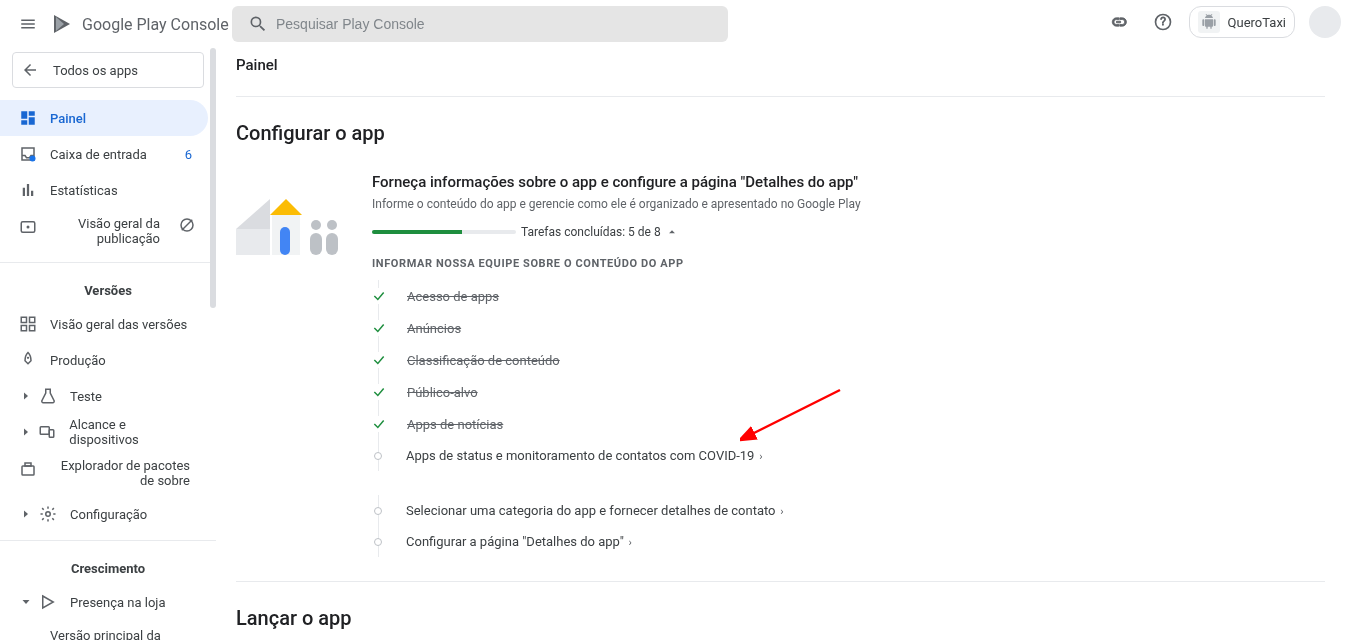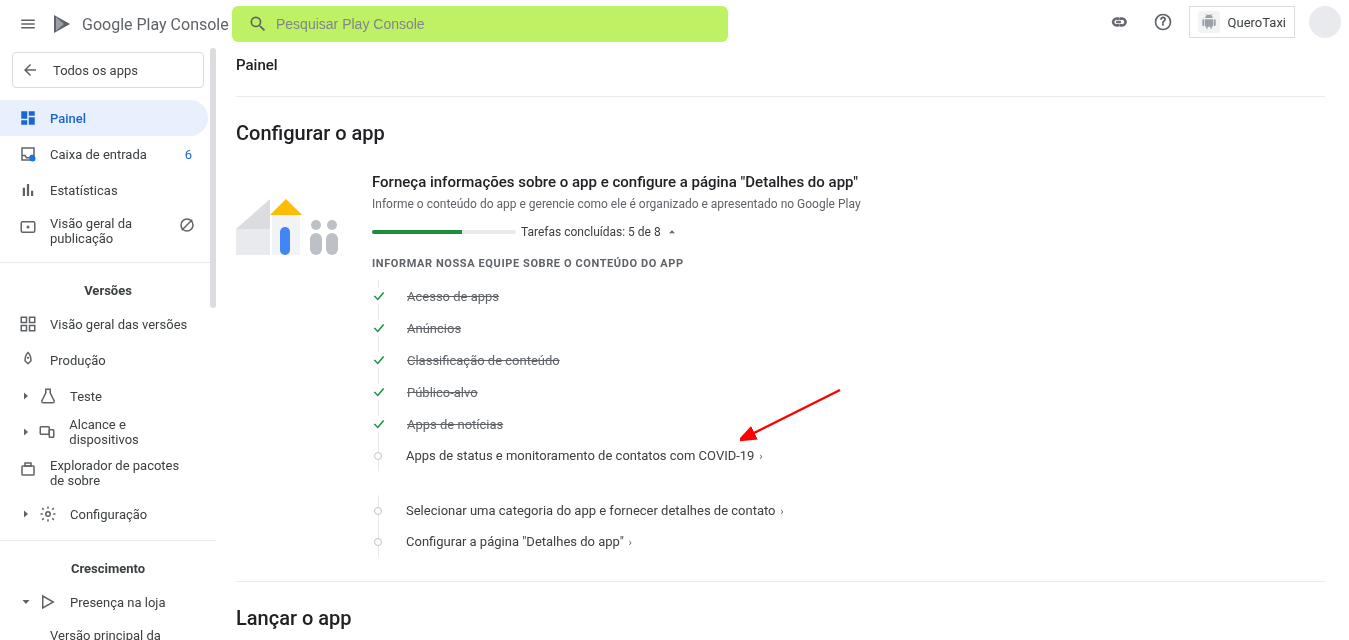--- a/index.html
+++ b/index.html
@@ -33,40 +33,40 @@
   }
   .play-triangle svg { width:24px; height:24px; }
   .logo-text { font-size:16px; color:#5f6368; font-weight:400; }
 
   .search-box {
     position: absolute;
     left: 232px;
     top: 6px;
     width: 496px;
     height: 36px;
-    background: #bef264;
+    background: #e5e5e5;
     border-radius: 6px;
     display:flex;
     align-items:center;
     padding: 0 8px;
   }
   .search-box svg { width:20px; height:20px; fill:#5f6368; margin:0 8px;}
   .search-box input {
     border:none; background:transparent; outline:none;
     font-size:14px; color:#5f6368; flex:1;
   }
   .search-box input::placeholder { color:#80868b; }
 
   .header-right {
     position:absolute; right:8px; top:4px; display:flex; align-items:center; gap:8px;
   }
   .hicon { width:36px; height:36px; display:flex; align-items:center; justify-content:center; cursor:pointer; border-radius:50%; }
   .hicon svg { width:20px; height:20px; fill:#5f6368; stroke:#5f6368; }
   .app-chip {
-    display:flex; align-items:center; gap:8px; padding:4px 8px; border:1px solid #dadce0; border-radius:0; cursor:pointer;
+    display:flex; align-items:center; gap:8px; padding:4px 8px; border:1px solid #dadce0; border-radius:12px; cursor:pointer;
   }
   .android-ic {
     width:22px; height:22px; background:#f1f3f4; border-radius:3px; display:flex; align-items:center; justify-content:center;
   }
   .android-ic svg { width:16px; height:16px; fill:#9aa0a6; }
   .avatar {
     width:32px; height:32px; border-radius:50%; background:#e8eaed; margin-left:6px;
   }
 
   
@@ -107,21 +107,21 @@
     font-size:13px;
     position:relative;
   }
   .nav-item .ic { width:20px; height:20px; margin-right:12px; display:flex; align-items:center; justify-content:center; }
   .nav-item .ic svg { width:18px; height:18px; fill:#5f6368; }
   .nav-item.active { background:#e8f0fe; color:#1967d2; font-weight:500; }
   .nav-item.active .ic svg { fill:#1967d2; }
   .nav-item .badge { margin-left:auto; color:#1967d2; font-size:13px; margin-right:4px;}
   .nav-item .right-ic { margin-left:auto; }
   .nav-item .right-ic svg { width:18px; height:18px; fill:#5f6368;}
-  .nav-item.two-line { height:auto; padding-top:8px; padding-bottom:8px; align-items:flex-start;}
+  .nav-item.two-line { height:auto; padding-top:8px; padding-bottom:8px; align-items:flex-start;text-align:right;}
   .nav-item.two-line .ic { margin-top:1px;}
   .nav-item.sub { padding-left: 50px; height:auto; padding-top:8px; padding-bottom:8px; line-height:1.3;}
   .nav-item .expand { width:16px; margin-right:4px; display:flex; align-items:center; justify-content:center;}
   .nav-item .expand svg{ width:12px;height:12px; fill:#5f6368;}
 
   .section-divider { height:1px; background:#e8eaed; margin:8px 0; }
   .section-title {
     font-size:13px; color:#3c4043; font-weight:700;
     padding: 12px 18px 8px 18px;
     text-align: center;

